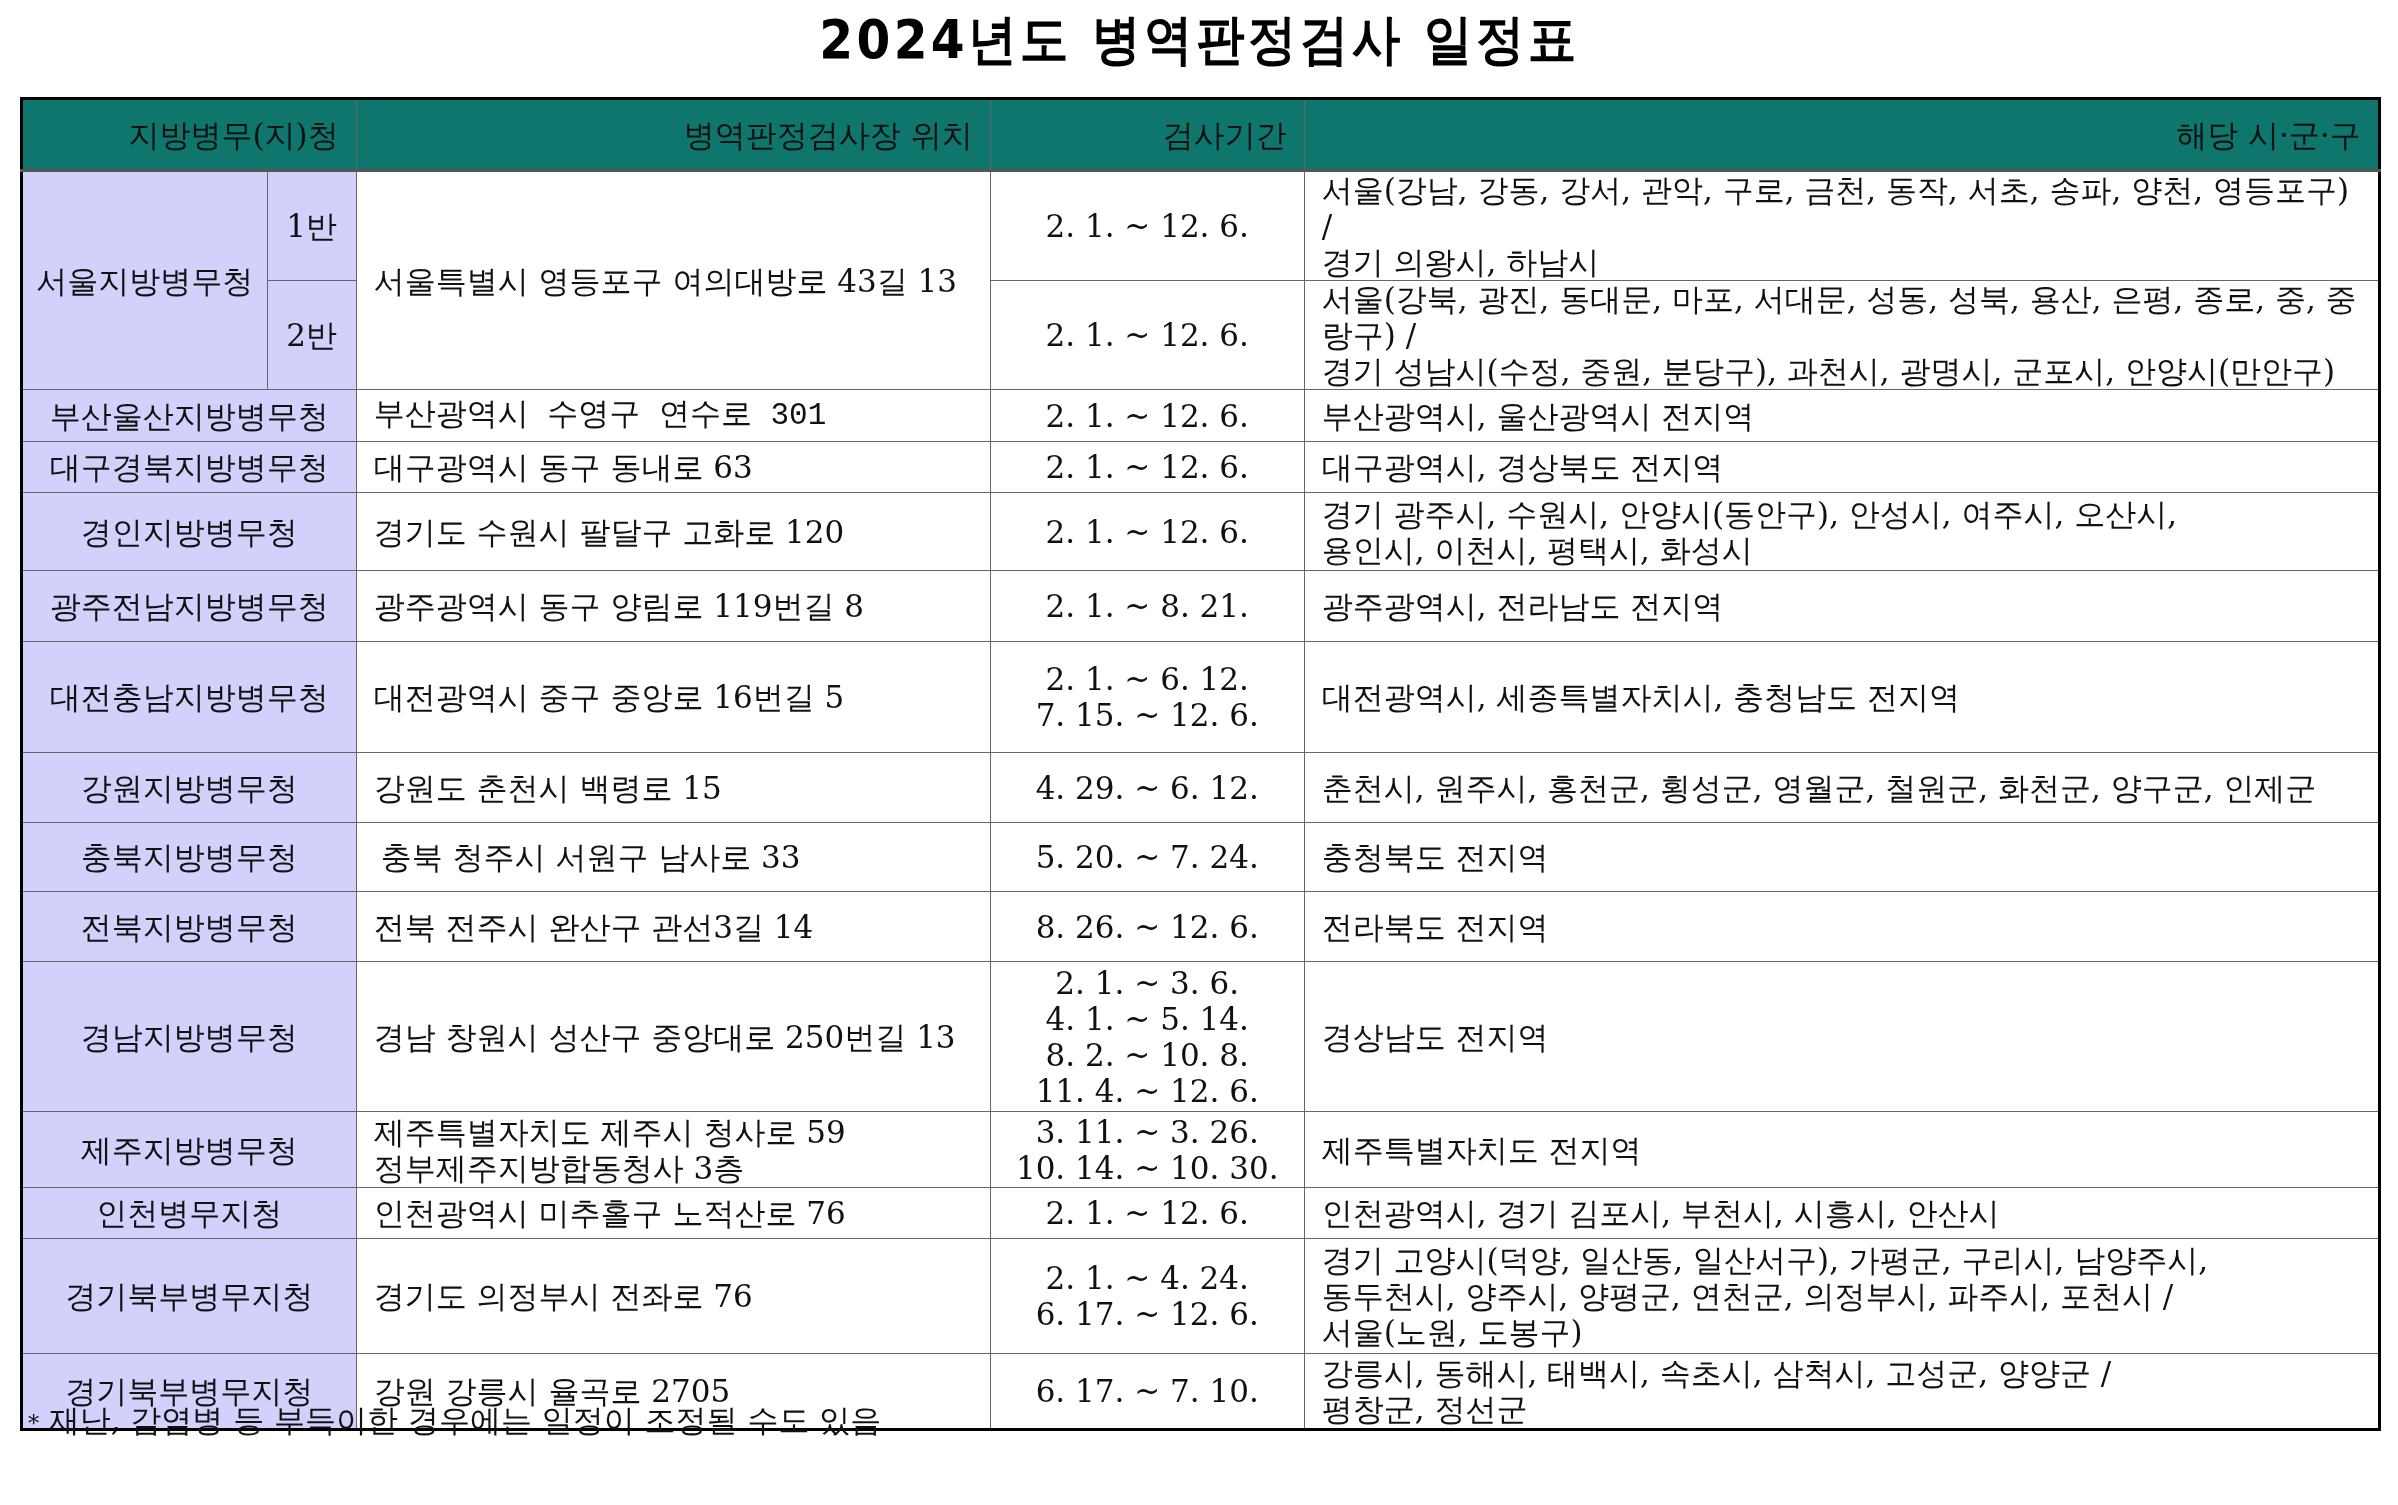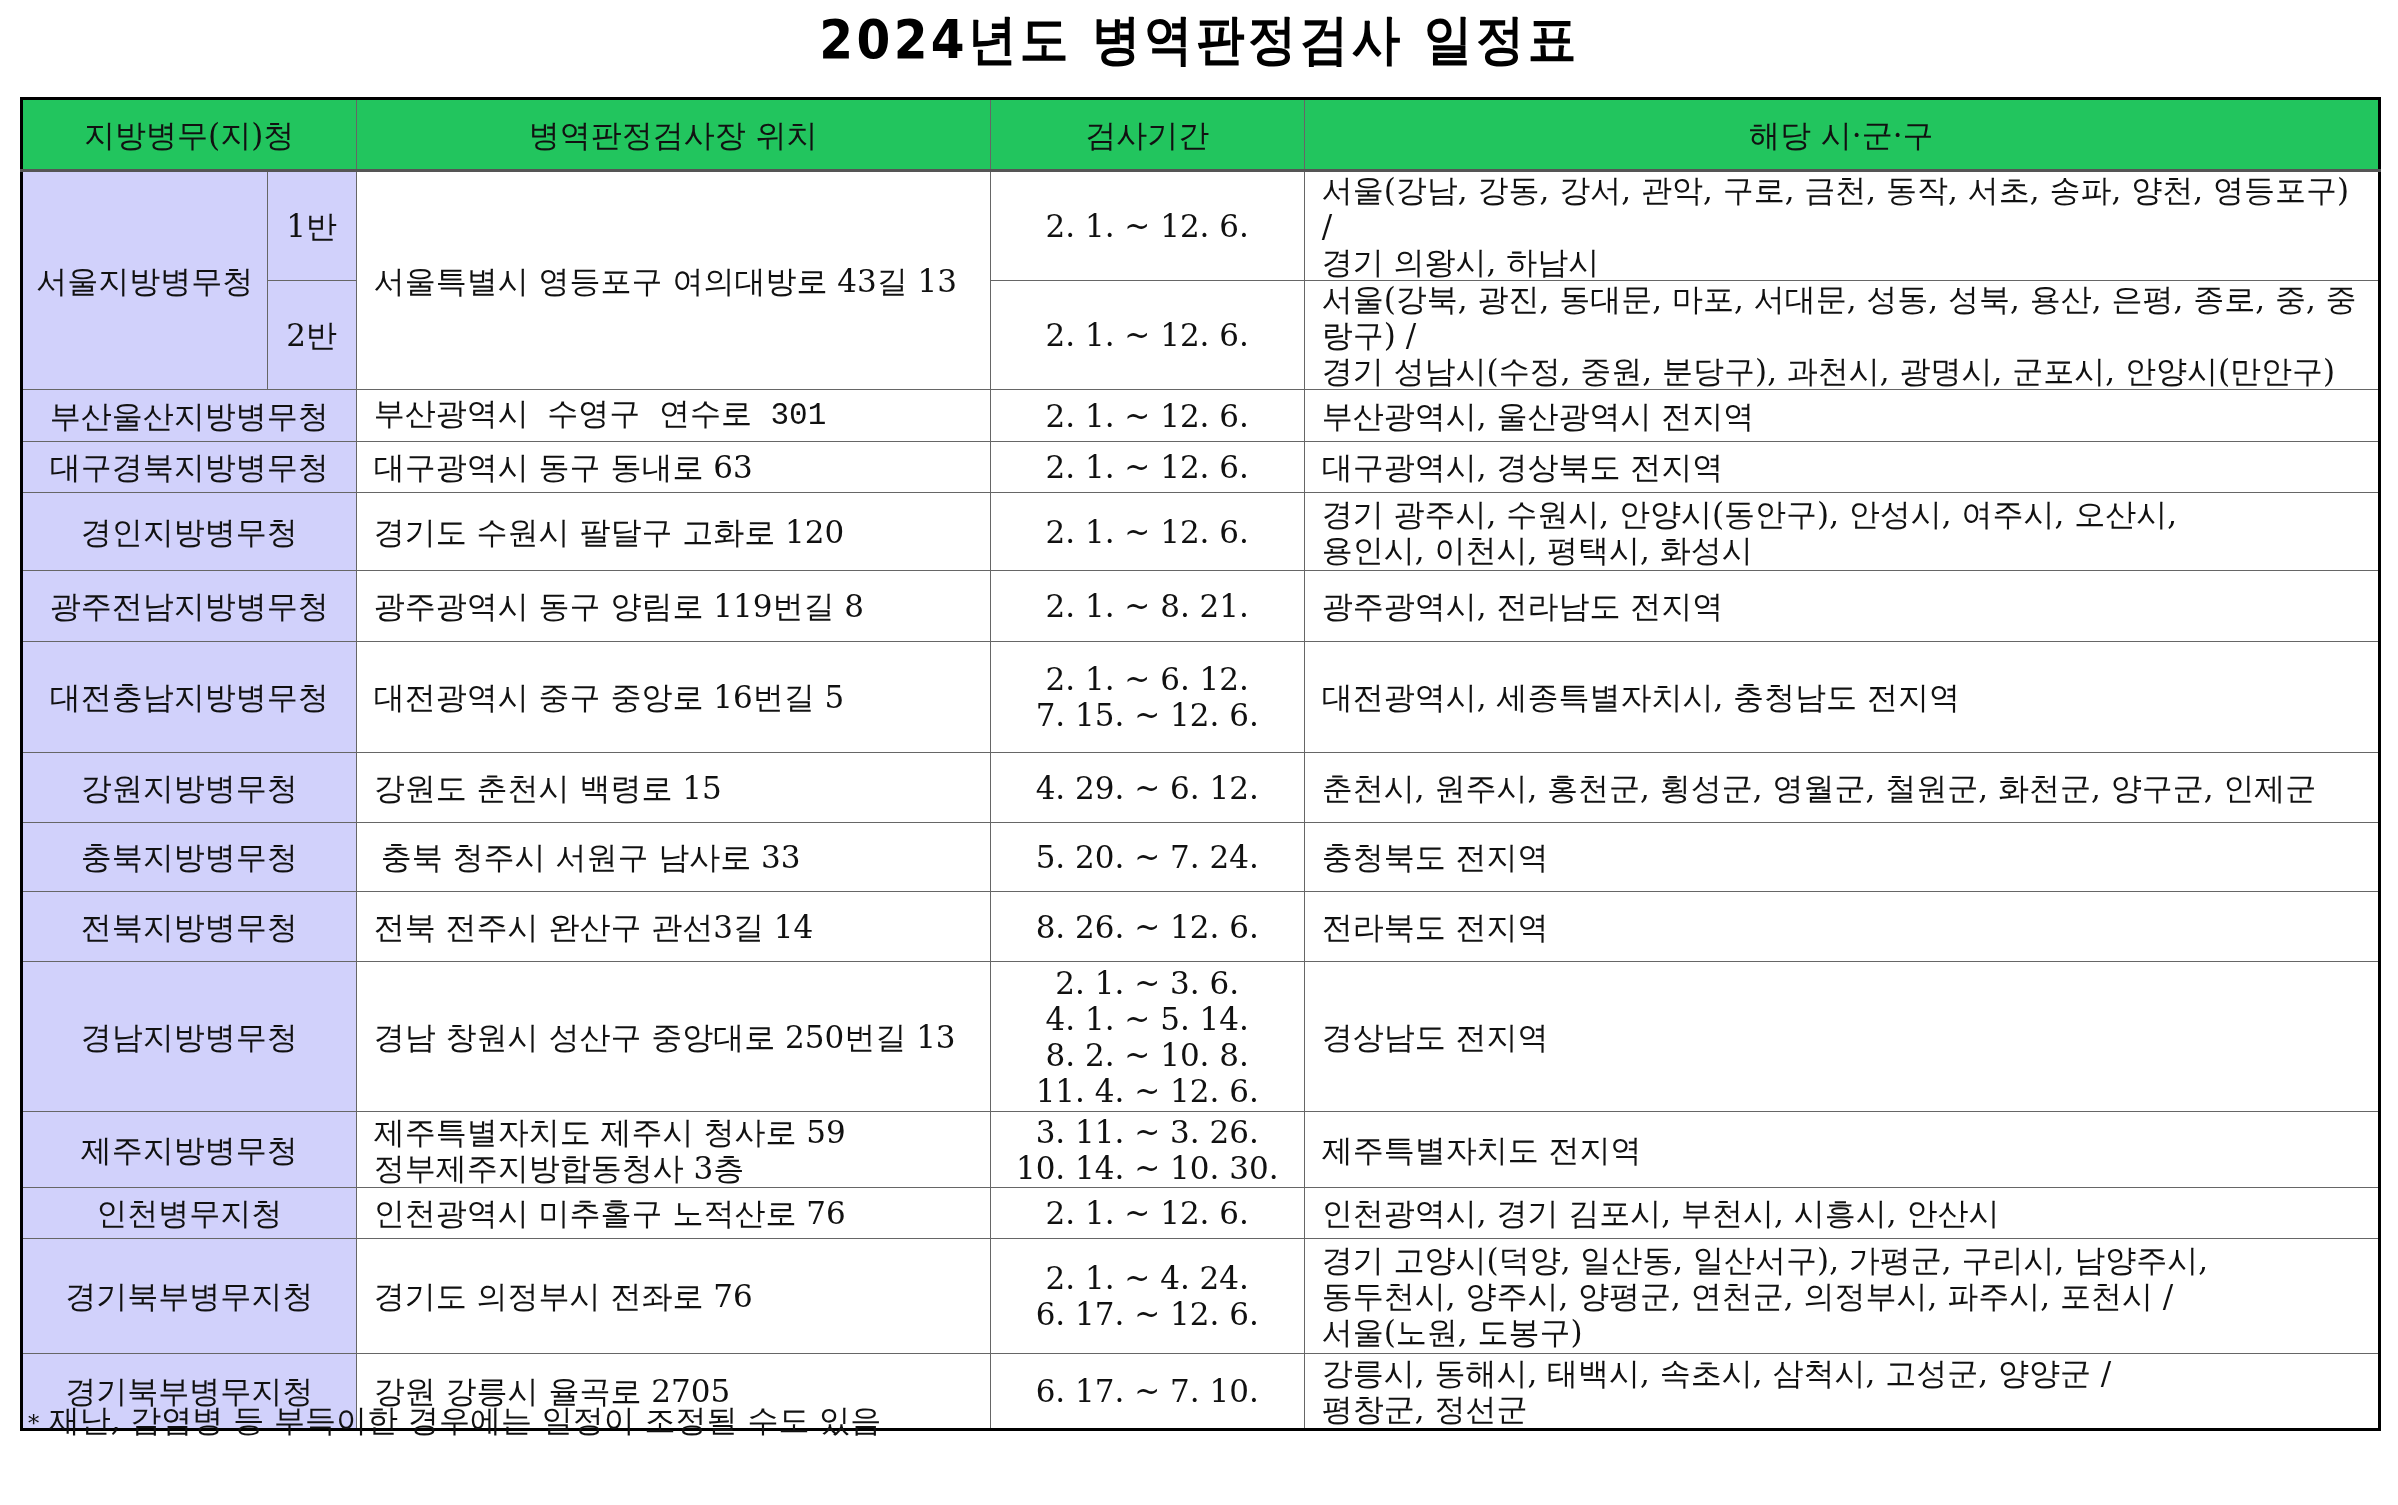--- a/index.html
+++ b/index.html
@@ -6,21 +6,21 @@
   body { width: 2399px; height: 1506px; position: relative; overflow: hidden;
          font-family: "DejaVu Serif", "Liberation Serif", serif; color: #111; }
   .title { position: absolute; left: 0; top: 3.7px; width: 2399px; text-align: center;
            font-family: "DejaVu Sans", "Liberation Sans", sans-serif; font-weight: bold;
            font-size: 54px; letter-spacing: 3.7px; color: #000; transform: scaleX(0.9); }
   table.sched { position: absolute; left: 19.7px; top: 97px; width: 2358px;
                 border-collapse: collapse; table-layout: fixed;
                 border: 3.7px solid #000; }
   table.sched td, table.sched th { border: 1.9px solid #666; padding: 0 17px; font-size: 31px;
                 font-weight: normal; line-height: 36px; vertical-align: middle; }
-  th { background: #22c55e; text-align: center; height: 69px; border-bottom: 3.7px solid #555 !important; }
+  th { background: #0f766e; text-align: right; height: 69px; border-bottom: 3.7px solid #555 !important; }
   td.region { background: #d1d1fb; text-align: center; padding: 0 5.6px !important; }
   td.ban { background: #d1d1fb; text-align: center; padding: 0 0 !important; }
   td.addr { text-align: left; }
   td.period { text-align: center; white-space: pre-line; }
   td.areas { text-align: left; white-space: pre-line; line-height: 32px; }
   .notes { position: absolute; left: 28px; top: 1392px; font-size: 31px; line-height: 56px; }
   .note { white-space: nowrap; }
   .star { font-size: 22.5px; vertical-align: middle; margin-right: 9.4px; }
 </style>
 </head>

